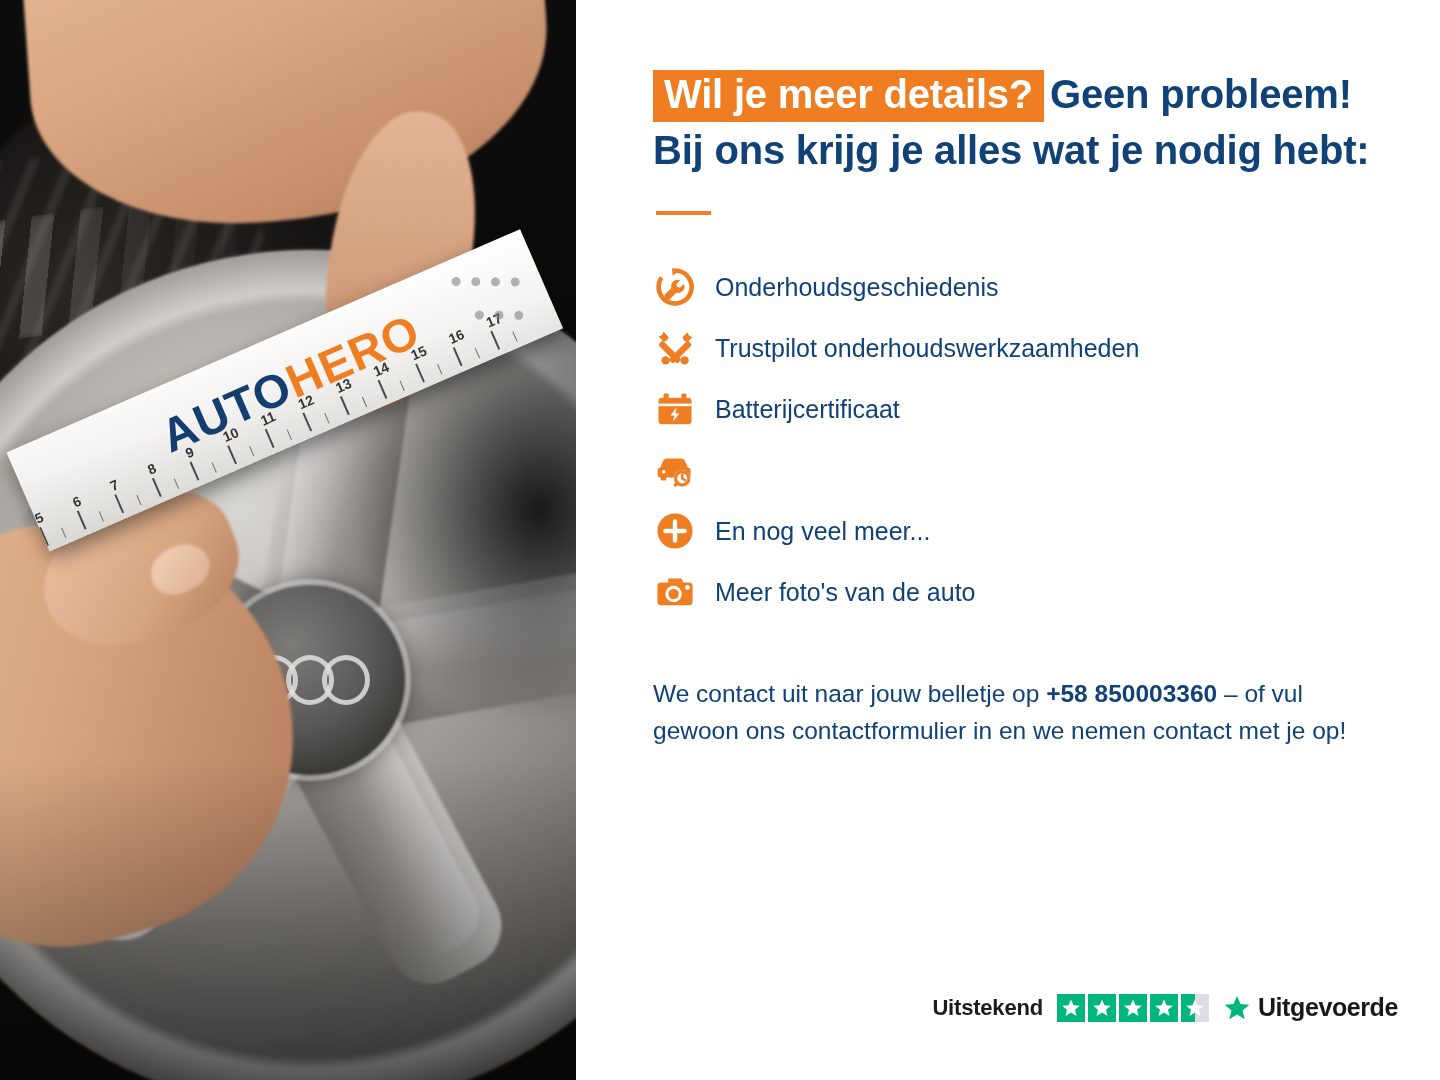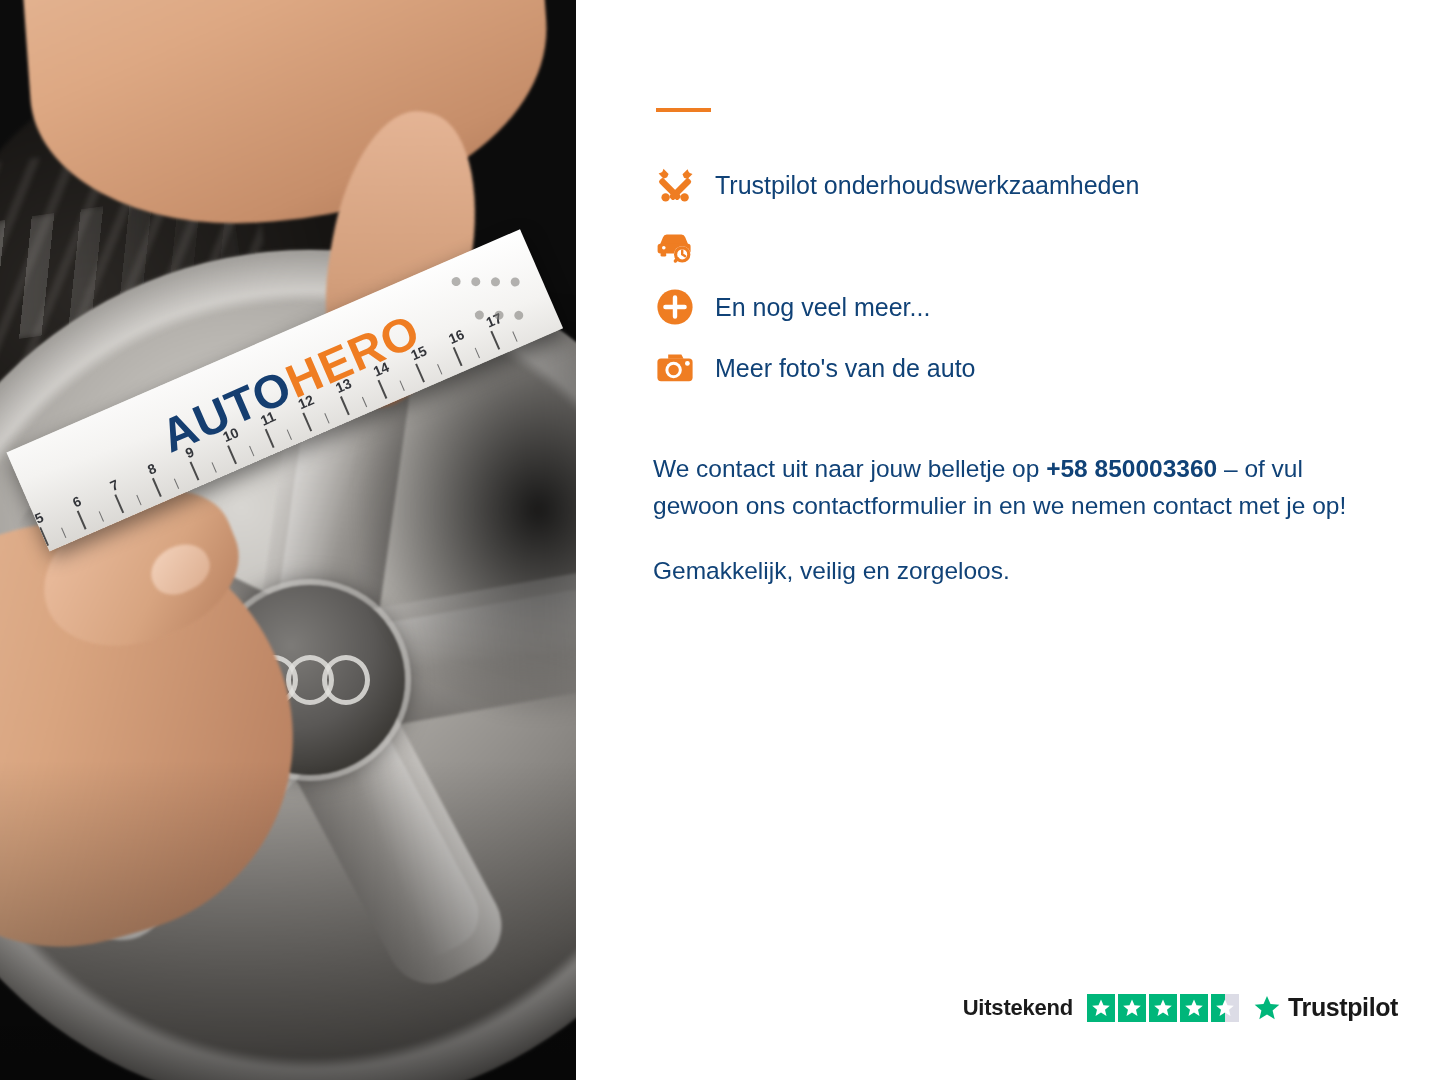--- a/index.html
+++ b/index.html
@@ -380,43 +380,69 @@
         </div>
       </div>
 
       <div class="wheel-shadow"></div>
     </div>
   </div>
 
   <div class="content">
     <div class="inner">
 
+      <h1 class="headline">
+        <span class="hl-badge">Wil je meer details?</span><span>Geen probleem!</span>
+        <span class="hl-line2">Bij ons krijg je alles wat je nodig hebt:</span>
+      </h1>
 
       <div class="divider"></div>
 
       <ul class="feature-list">
 
+        <li class="feature">
+          <span class="feature-icon">
+            <svg width="42" height="42" viewBox="0 0 42 42" aria-hidden="true">
+              <path d="M21 4.5 A16.5 16.5 0 1 1 6.6 13.2" fill="none" stroke="#ef7d22" stroke-width="4.6" stroke-linecap="round"></path>
+              <path d="M18 2 L25.6 5.2 L18.6 9.6 Z" fill="#ef7d22"></path>
+              <path d="M26.2 14.3a6.4 6.4 0 0 0-8.8 7.6l-6.2 6.2a2.4 2.4 0 0 0 0 3.4l1.4 1.4a2.4 2.4 0 0 0 3.4 0l6.2-6.2a6.4 6.4 0 0 0 7.6-8.8l-3.6 3.6-3.2-.5-.5-3.2z" fill="#ef7d22"></path>
+            </svg>
+          </span>
+          <span class="feature-label">Onderhoudsgeschiedenis</span>
+        </li>
 
         <li class="feature">
           <span class="feature-icon">
             <svg width="42" height="42" viewBox="0 0 42 42" aria-hidden="true">
               <g fill="#ef7d22">
                 <path d="M9.5 4.8 L14.6 9.9 L13.1 13.3 L9.6 14.7 L4.6 9.6 L7.3 8.6 L8.5 7.4 Z"></path>
                 <rect x="12.6" y="11.6" width="6.4" height="27" rx="2.4" transform="rotate(-45 15.8 25)"></rect>
                 <path d="M32.6 4.6a7.6 7.6 0 0 0-9 10.5L9.2 29.5a3.3 3.3 0 0 0 0 4.7l1.3 1.3a3.3 3.3 0 0 0 4.7 0l14.4-14.4a7.6 7.6 0 0 0 10.5-9l-5 5-4.4-.7-.7-4.4z" opacity="0"></path>
                 <path d="M33.6 5.2 L28.5 10.3 L30 13.7 L33.5 15.1 L38.5 10 L35.8 9 L34.6 7.8 Z"></path>
                 <rect x="23.2" y="11.6" width="6.4" height="27" rx="2.4" transform="rotate(45 26.4 25)"></rect>
                 <circle cx="11.6" cy="33.4" r="4.2"></circle>
                 <circle cx="30.6" cy="33.4" r="4.2"></circle>
               </g>
             </svg>
           </span>
           <span class="feature-label">Trustpilot onderhoudswerkzaamheden</span>
         </li>
 
+        <li class="feature">
+          <span class="feature-icon">
+            <svg width="42" height="42" viewBox="0 0 42 42" aria-hidden="true">
+              <rect x="9.5" y="5.5" width="5.2" height="5" rx="1.4" fill="#ef7d22"></rect>
+              <rect x="27.3" y="5.5" width="5.2" height="5" rx="1.4" fill="#ef7d22"></rect>
+              <rect x="4.5" y="9.8" width="33" height="26.4" rx="3.4" fill="#ef7d22"></rect>
+              <rect x="4.5" y="15.6" width="33" height="2.6" fill="#ffffff"></rect>
+              <path d="M22.6 19.4 L16.4 27.6 L20.4 27.6 L18.9 33.8 L25.4 25.4 L21.3 25.4 Z" fill="#ffffff"></path>
+            </svg>
+          </span>
+          <span class="feature-label">Batterijcertificaat</span>
+        </li>
 
         <li class="feature">
           <span class="feature-icon">
             <svg width="42" height="42" viewBox="0 0 42 42" aria-hidden="true">
               <g fill="#ef7d22">
                 <path d="M6 19.5 L9 12.2 A4 4 0 0 1 12.8 9.6 L27.4 9.6 A4 4 0 0 1 31.2 12.2 L34.2 19.5 Z"></path>
                 <rect x="3.6" y="18.8" width="33" height="9.6" rx="2.6"></rect>
                 <rect x="6.6" y="27.6" width="5.6" height="4" rx="1.4"></rect>
                 <rect x="28" y="27.6" width="5.6" height="4" rx="1.4"></rect>
                 <circle cx="9.8" cy="22.8" r="1.8" fill="#ffffff"></circle>
@@ -449,21 +475,20 @@
               <circle cx="33.4" cy="16.4" r="2.4" fill="#ffffff"></circle>
             </svg>
           </span>
           <span class="feature-label">Meer foto's van de auto</span>
         </li>
 
       </ul>
 
       <div class="body-copy">
         <p><span>We contact uit naar jouw belletje op </span><span class="phone">+58 850003360</span><span>  – of vul gewoon ons contactformulier in en we nemen contact met je op!</span></p>
-        <p>Gemakkelijk, veilig en zorgeloos.</p>
       </div>
 
     </div>
 
     <div class="trustpilot">
       <span class="tp-word">Uitstekend</span>
       <span class="tp-stars">
         <span class="tp-star">
           <svg width="20" height="20" viewBox="0 0 20 20">
               <path d="M10 1.4 L12.5 7.2 L18.8 7.7 L14 11.8 L15.5 18 L10 14.6 L4.5 18 L6 11.8 L1.2 7.7 L7.5 7.2 Z" fill="#ffffff"></path>
@@ -488,18 +513,18 @@
           <span class="half-fill"></span>
           <svg width="20" height="20" viewBox="0 0 20 20">
               <path d="M10 1.4 L12.5 7.2 L18.8 7.7 L14 11.8 L15.5 18 L10 14.6 L4.5 18 L6 11.8 L1.2 7.7 L7.5 7.2 Z" fill="#ffffff"></path>
             </svg>
         </span>
       </span>
       <span class="tp-brand">
         <svg width="28" height="28" viewBox="0 0 20 20">
             <path d="M10 1.4 L12.5 7.2 L18.8 7.7 L14 11.8 L15.5 18 L10 14.6 L4.5 18 L6 11.8 L1.2 7.7 L7.5 7.2 Z" fill="#00b67a"></path>
           </svg>
-        <span class="tp-brand-name">Trustpilot</span>
+        <span class="tp-brand-name">Uitgevoerde</span>
       </span>
     </div>
 
   </div>
 </div>
 
 </body></html>

